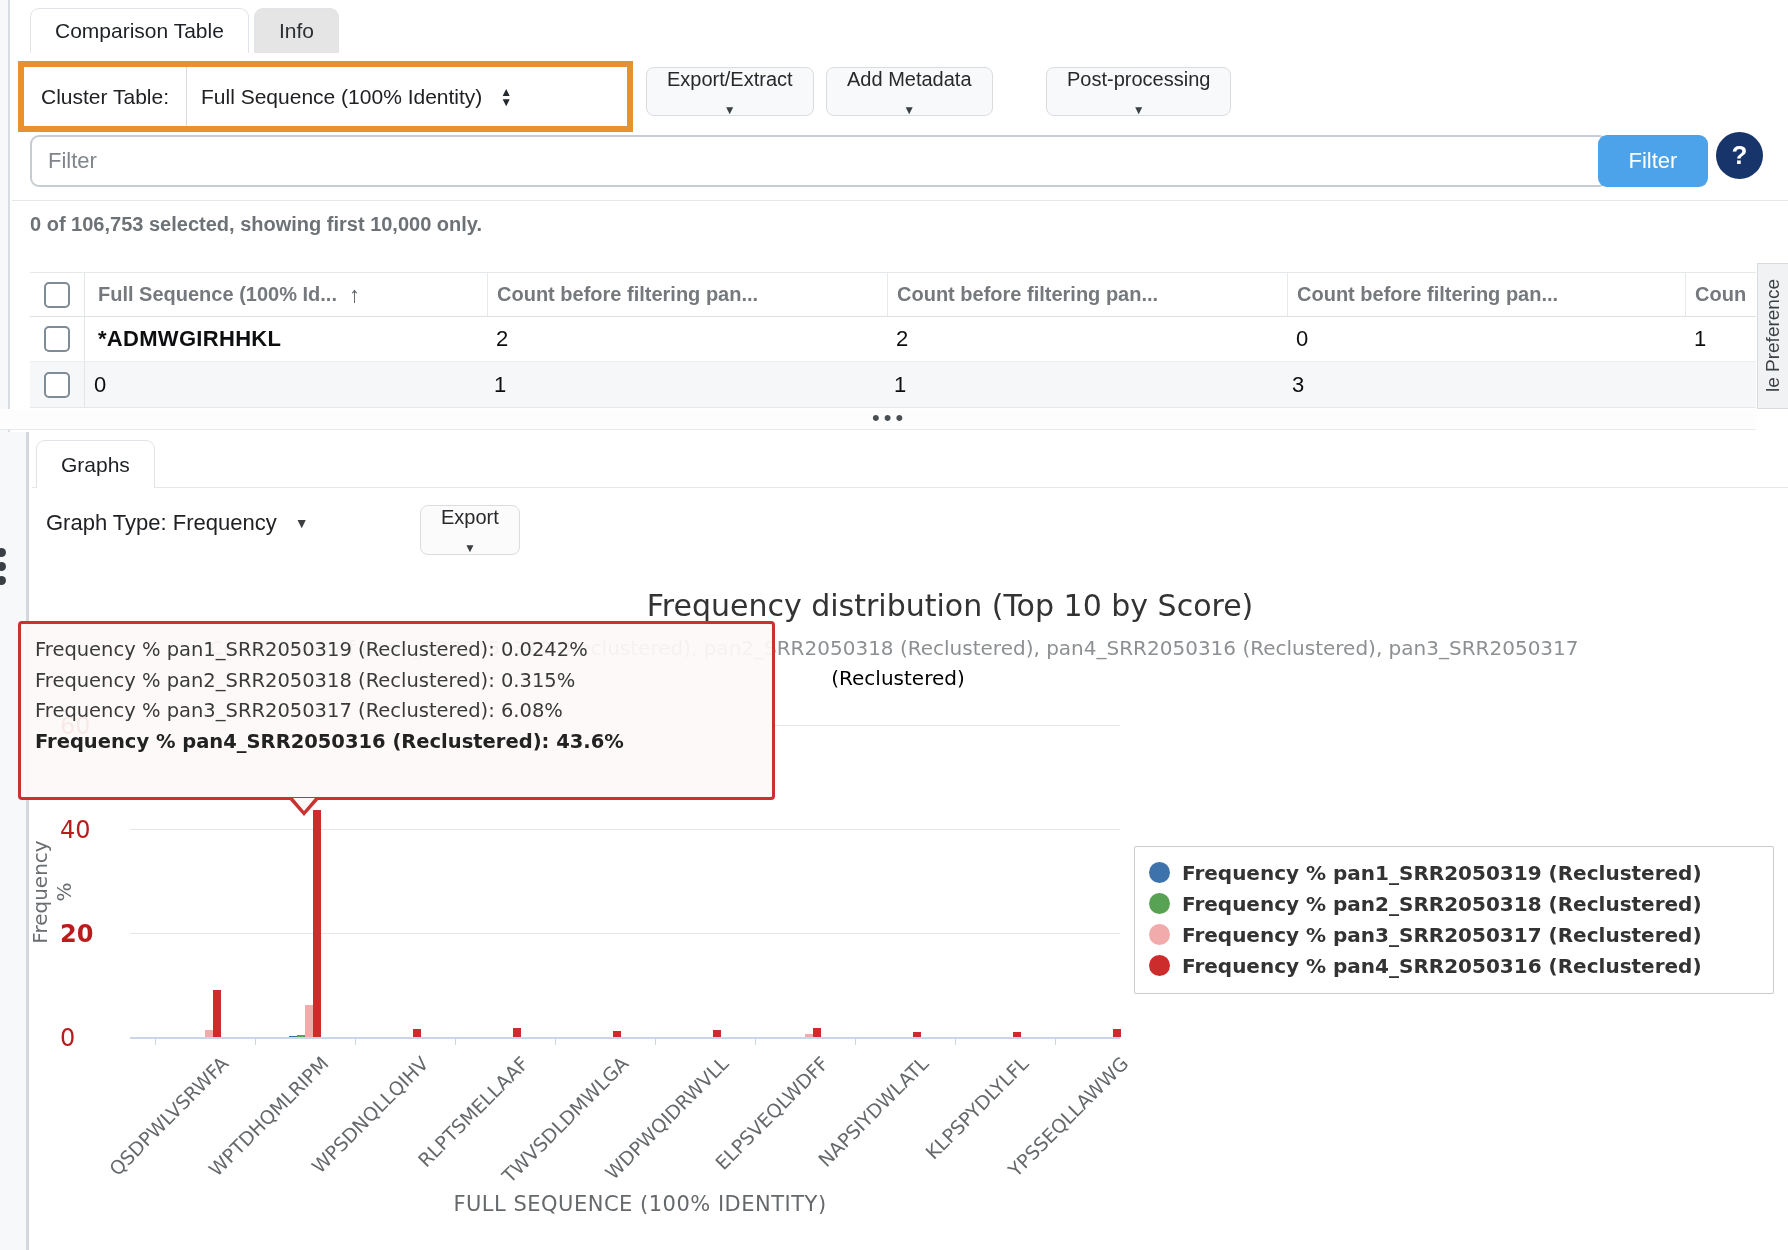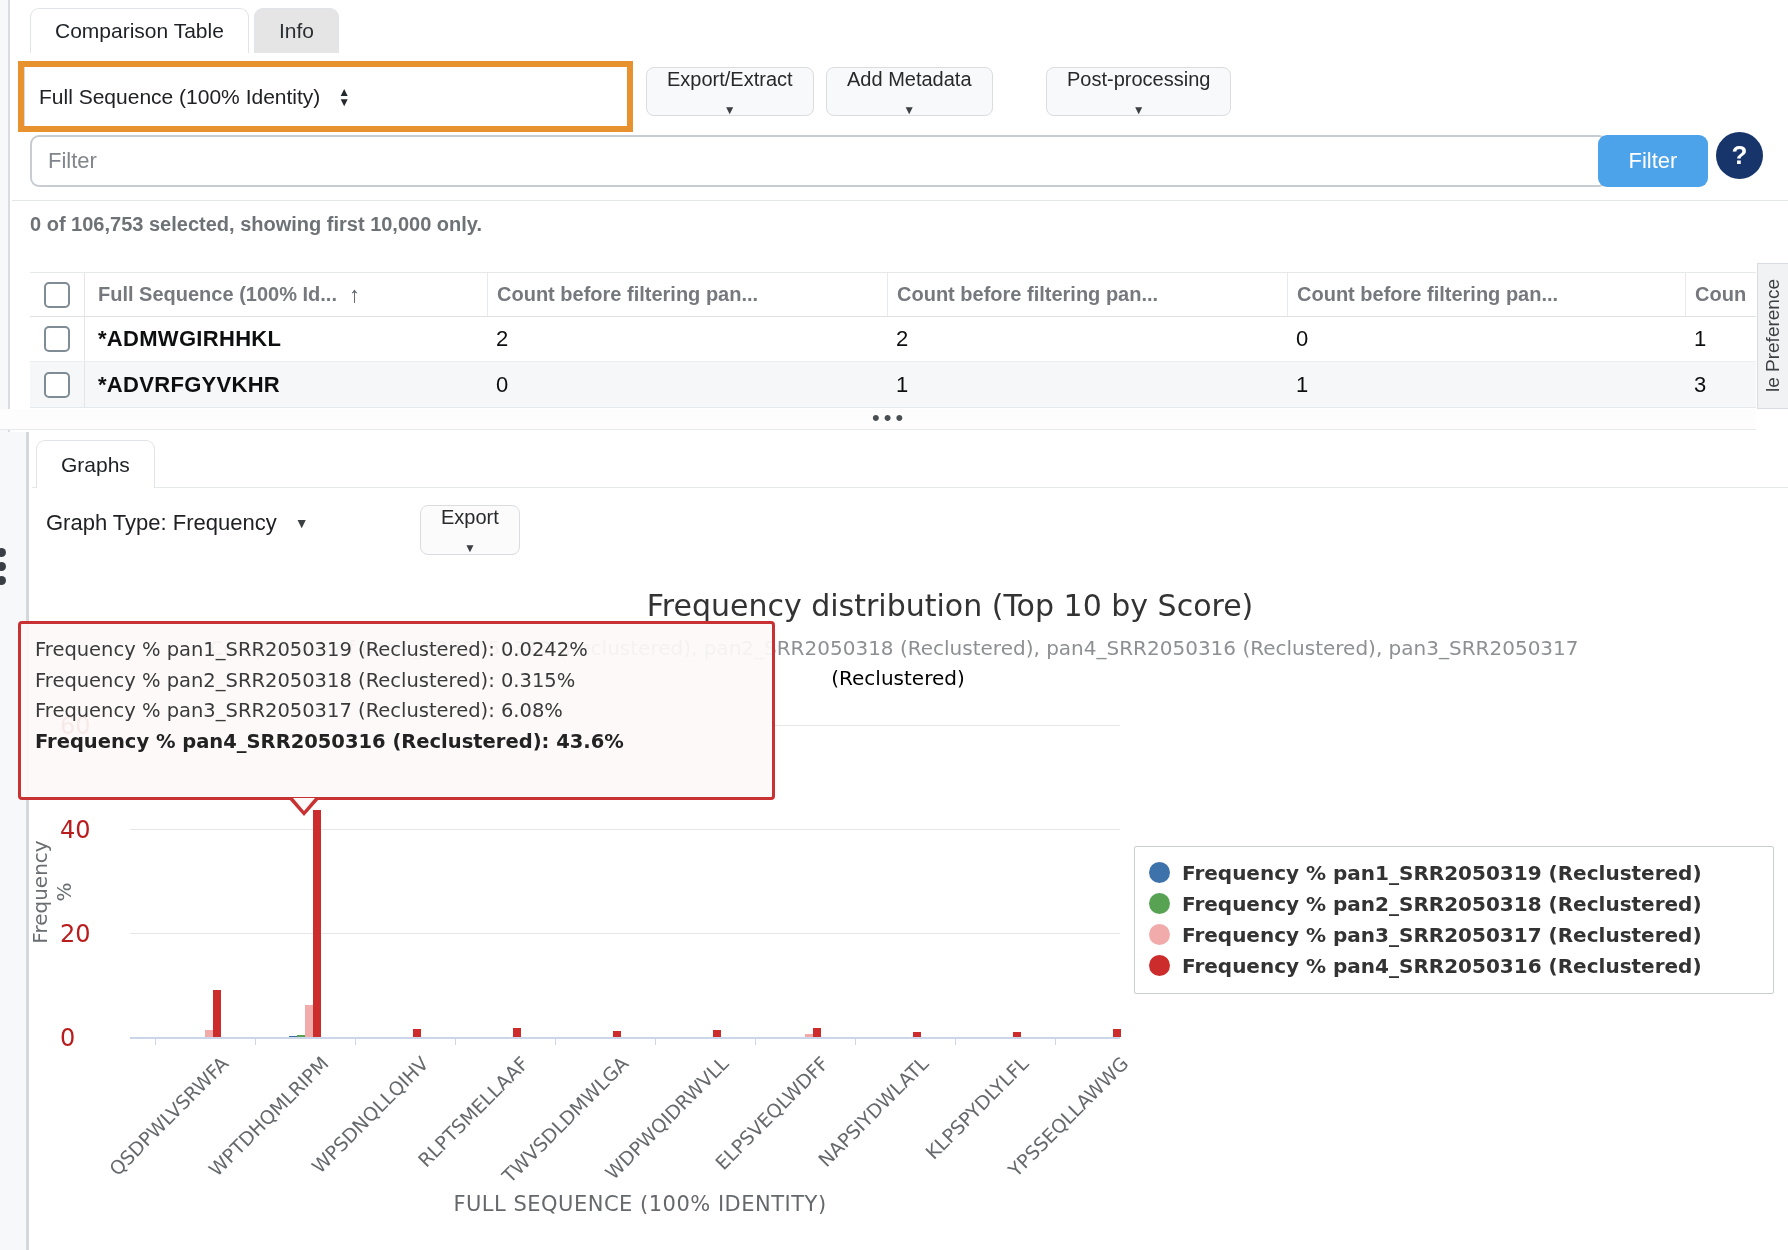--- a/index.html
+++ b/index.html
@@ -128,20 +128,21 @@
   <div class="abs drag-dots">
       <i></i>
       <i></i>
       <i></i>
     </div>
 
   <div class="abs tab" id="tab-comparison">Comparison Table</div>
   <div class="abs tab inactive" id="tab-info">Info</div>
 
   <div class="abs cluster-box">
+    <div class="cluster-label">Cluster Table:</div>
     <div class="cluster-select">
       <span>Full Sequence (100% Identity)</span>
       <span class="updown">
         <span>▲</span>
           <span>▼</span>
       </span>
     </div>
   </div>
 
   <div class="abs tbtn" id="btn-export-extract">
@@ -187,21 +188,20 @@
       <div class="c1 seq">*ADMWGIRHHKL</div>
       <div class="c2">2</div>
       <div class="c3">2</div>
       <div class="c4">0</div>
       <div class="c5">1</div>
     </div>
     <div class="t-row t-body2">
       <div class="c-check">
         <div class="checkbox"></div>
       </div>
-      <div class="c1 seq">*ADVRFGYVKHR</div>
       <div class="c2">0</div>
       <div class="c3">1</div>
       <div class="c4">1</div>
       <div class="c5">3</div>
     </div>
   </div>
 
   <div class="abs" id="side-tab">
     <span>le Preference</span>
   </div>
@@ -254,21 +254,21 @@
     <div>Frequency % pan2_SRR2050318 (Reclustered): 0.315%</div>
     <div>Frequency % pan3_SRR2050317 (Reclustered): 6.08%</div>
     <div class="tt-bold">Frequency % pan4_SRR2050316 (Reclustered): 43.6%</div>
   </div>
   <div class="abs" id="tt-pointer-outer"></div>
   <div class="abs" id="tt-pointer-inner"></div>
 
 <div class="axisline" style="left: 130px; top: 1037px; width: 990px;"></div>
     <div class="ytick-label" style="left: 60px; top: 1024px;">0</div>
     <div class="gridline" style="left: 130px; top: 933px; width: 990px;"></div>
-    <div class="ytick-label" style="left: 60px; top: 920px;">20</div>
+    <div class="ytick-label" style="left: 60px; top: 920px; font-weight: bold;">20</div>
     <div class="gridline" style="left: 130px; top: 829px; width: 990px;"></div>
     <div class="ytick-label" style="left: 60px; top: 816px;">40</div>
     <div class="gridline" style="left: 130px; top: 725px; width: 990px;"></div>
     <div class="ytick-label" style="left: 60px; top: 712px;">60</div>
     <div class="xtick" style="left: 155px; top: 1039px;"></div>
     <div class="xtick" style="left: 255px; top: 1039px;"></div>
     <div class="xtick" style="left: 355px; top: 1039px;"></div>
     <div class="xtick" style="left: 455px; top: 1039px;"></div>
     <div class="xtick" style="left: 555px; top: 1039px;"></div>
     <div class="xtick" style="left: 655px; top: 1039px;"></div>

